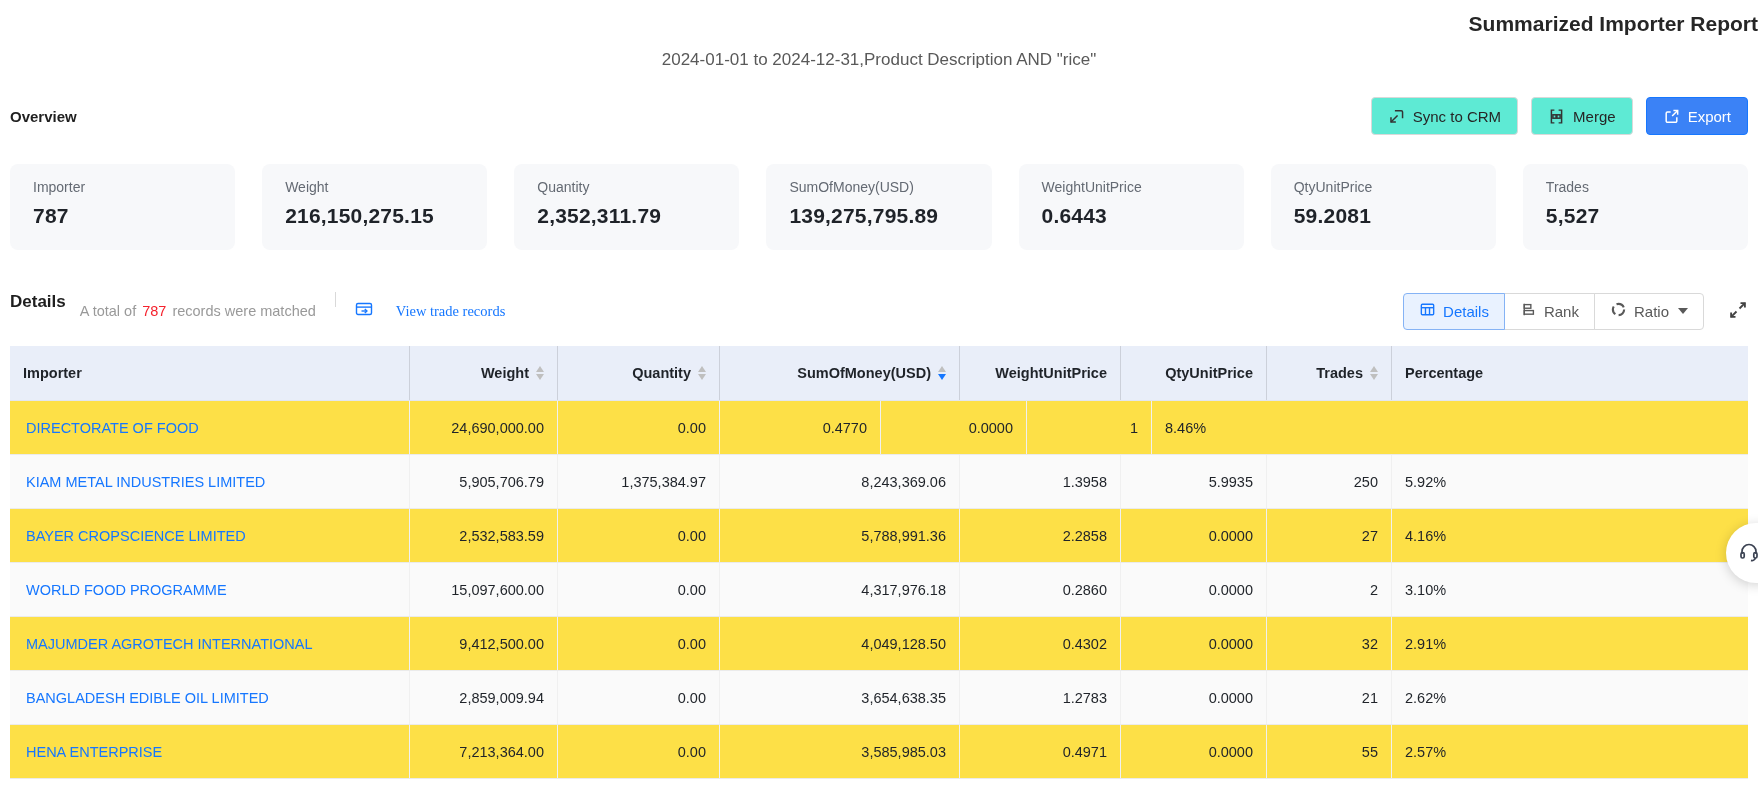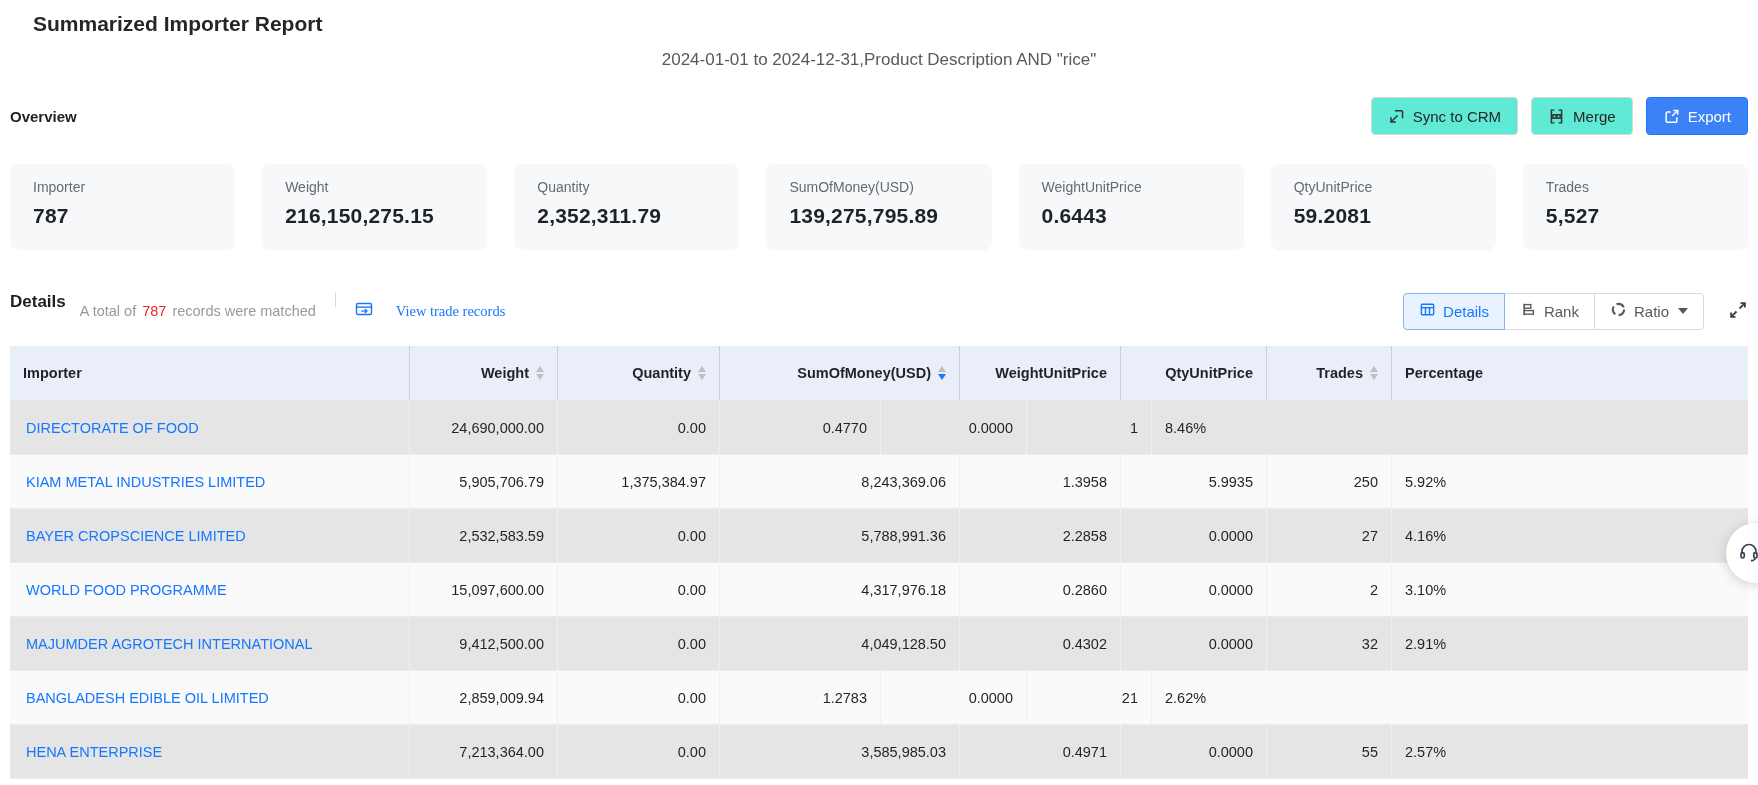--- a/index.html
+++ b/index.html
@@ -5,21 +5,21 @@
   * { box-sizing: border-box; }
   html, body { margin: 0; padding: 0; }
   body {
     width: 1758px; height: 785px;
     overflow: hidden; position: relative;
     background: #fff;
     font-family: "Liberation Sans", sans-serif;
     color: #1f1f1f;
   }
   
-  .page-title { text-align: left; padding-top: 12px; font-size: 21px; font-weight: 700; color: #262626; padding-left: 33px; }
+  .page-title { text-align: right; padding-top: 12px; font-size: 21px; font-weight: 700; color: #262626; }
   .page-subtitle { text-align: center; margin-top: 14px; font-size: 17px; color: #595959; }
   
   .overview-bar { display: flex; justify-content: space-between; align-items: center; padding: 0 10px; margin-top: 26px; height: 40px; }
   .section-heading { font-size: 15px; font-weight: 700; color: #1f1f1f; }
   .toolbar { display: flex; gap: 13px; }
   .btn {
     display: inline-flex; align-items: center; gap: 8px; height: 38px; padding: 0 16px;
     border: 1px solid #d9d9d9; border-radius: 4px; background: #5eead4;
     font-size: 15px; color: #262626; cursor: pointer; font-family: inherit;
   }
@@ -63,21 +63,21 @@
   .col-quantity { width: 162px; }
   .col-sum { width: 240px; }
   .col-wup { width: 161px; }
   .col-qup { width: 146px; }
   .col-trades { width: 125px; }
   .col-pct { flex: 1; }
   .sort-carets { display: flex; flex-direction: column; gap: 2px; margin-left: 7px; }
   .c-up { width: 0; height: 0; border-left: 4.5px solid transparent; border-right: 4.5px solid transparent; border-bottom: 6px solid #bfbfbf; }
   .c-down { width: 0; height: 0; border-left: 4.5px solid transparent; border-right: 4.5px solid transparent; border-top: 6px solid #bfbfbf; }
   .c-down.active { border-top-color: #1677ff; }
-  .tr { display: flex; height: 54px; border-bottom: 1px solid #ebebeb; background: #e5e5e5; }
+  .tr { display: flex; height: 54px; border-bottom: 1px solid #ebebeb; background: #fde047; }
   .tr:nth-child(even) { background: #fafafa; }
   .td { display: flex; align-items: center; padding: 0 13px; font-size: 14.5px; color: #1f2329; }
   .td.col-importer { padding-left: 16px; }
   .importer-link { color: #1677ff; text-decoration: none; cursor: pointer; white-space: nowrap; }
   
   .support-fab {
     position: absolute; top: 523px; right: -28px; width: 60px; height: 60px;
     background: #fff; border-radius: 50%; box-shadow: 0 2px 12px rgba(0,0,0,.18);
     display: flex; align-items: center; padding-left: 11px; cursor: pointer; border: none;
   }
@@ -325,20 +325,21 @@
       <div class="td col-qup num">0.0000</div>
       <div class="td col-trades num">32</div>
       <div class="td col-pct">2.91%</div>
     </div>
       <div class="tr">
       <div class="td col-importer">
         <a class="importer-link">BANGLADESH EDIBLE OIL LIMITED</a>
       </div>
       <div class="td col-weight num">2,859,009.94</div>
       <div class="td col-quantity num">0.00</div>
+      <div class="td col-sum num">3,654,638.35</div>
       <div class="td col-wup num">1.2783</div>
       <div class="td col-qup num">0.0000</div>
       <div class="td col-trades num">21</div>
       <div class="td col-pct">2.62%</div>
     </div>
       <div class="tr">
       <div class="td col-importer">
         <a class="importer-link">HENA ENTERPRISE</a>
       </div>
       <div class="td col-weight num">7,213,364.00</div>

